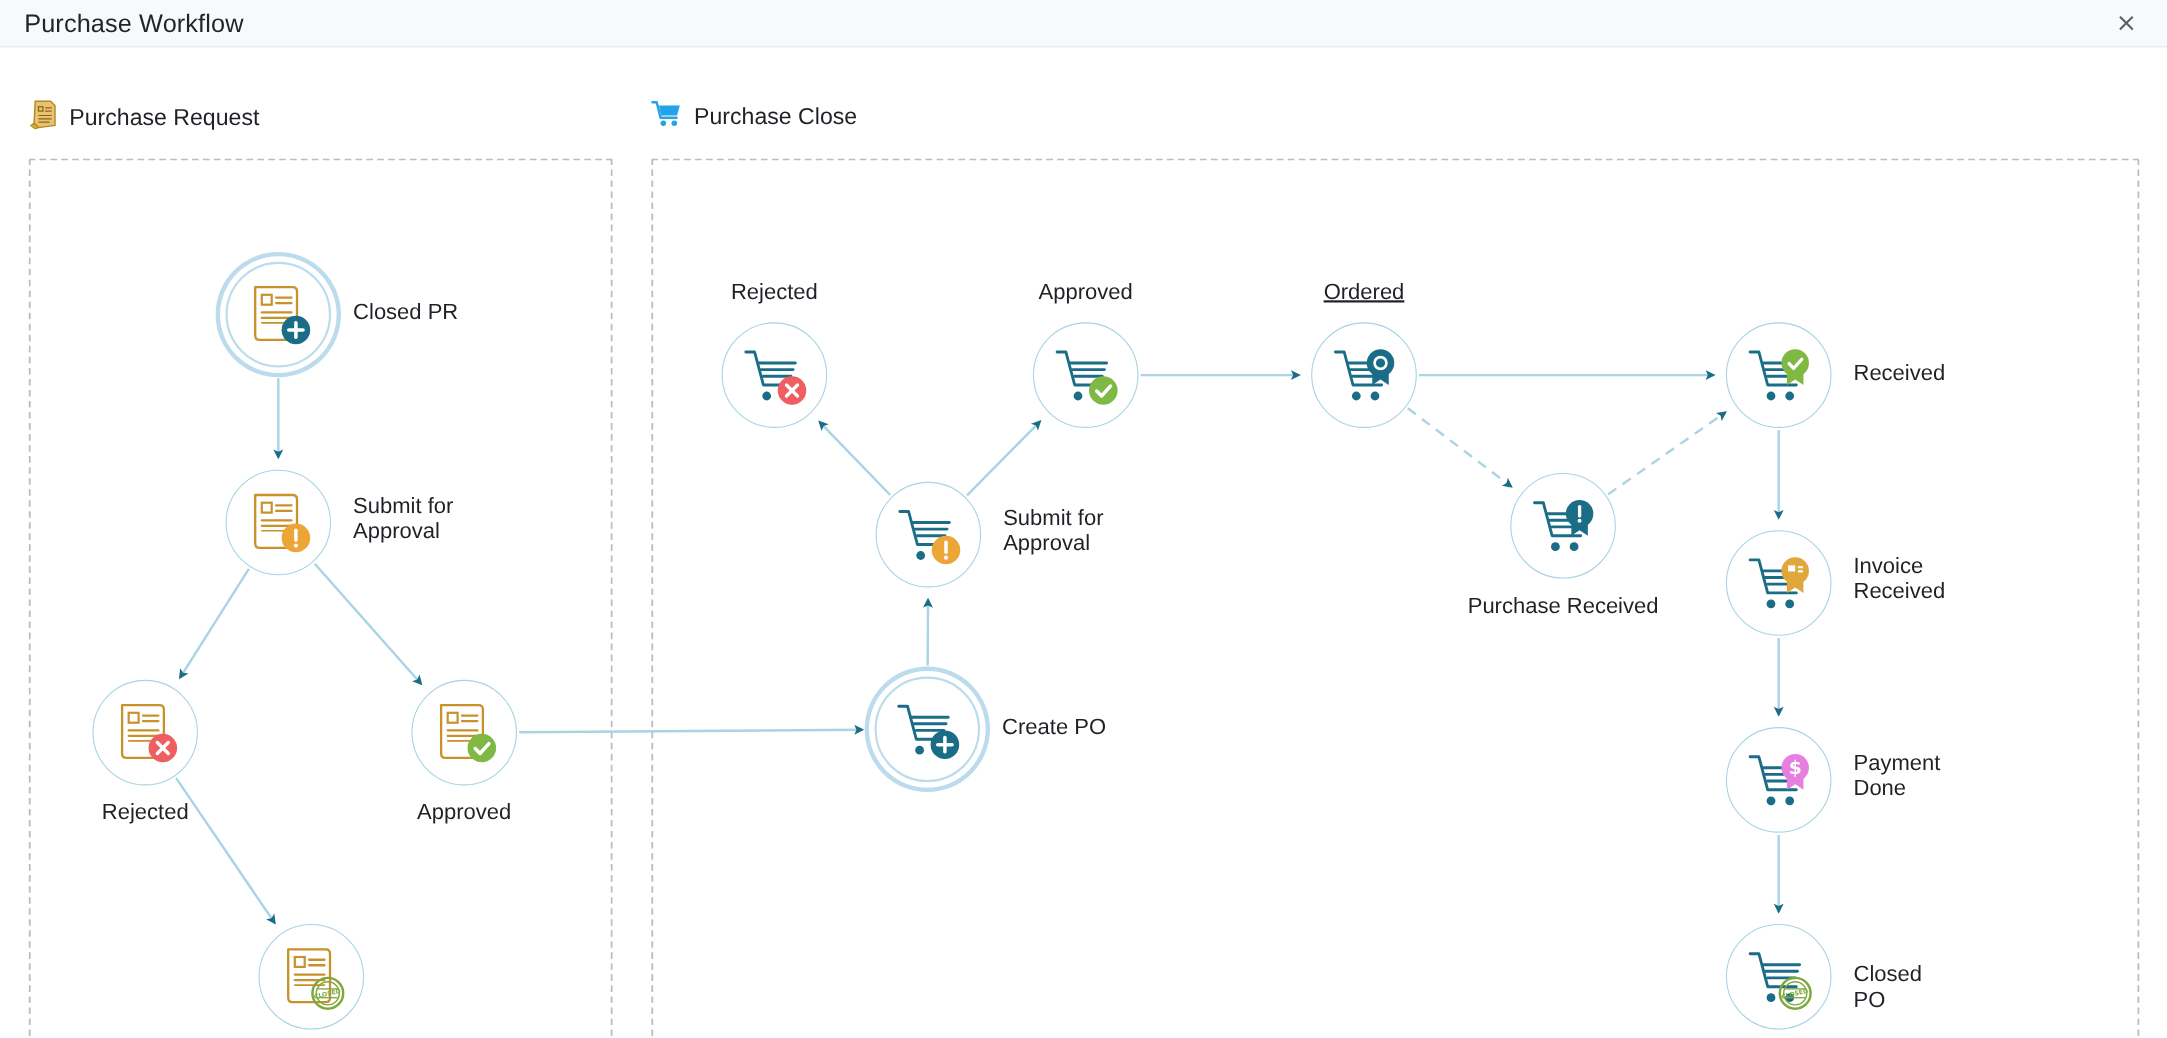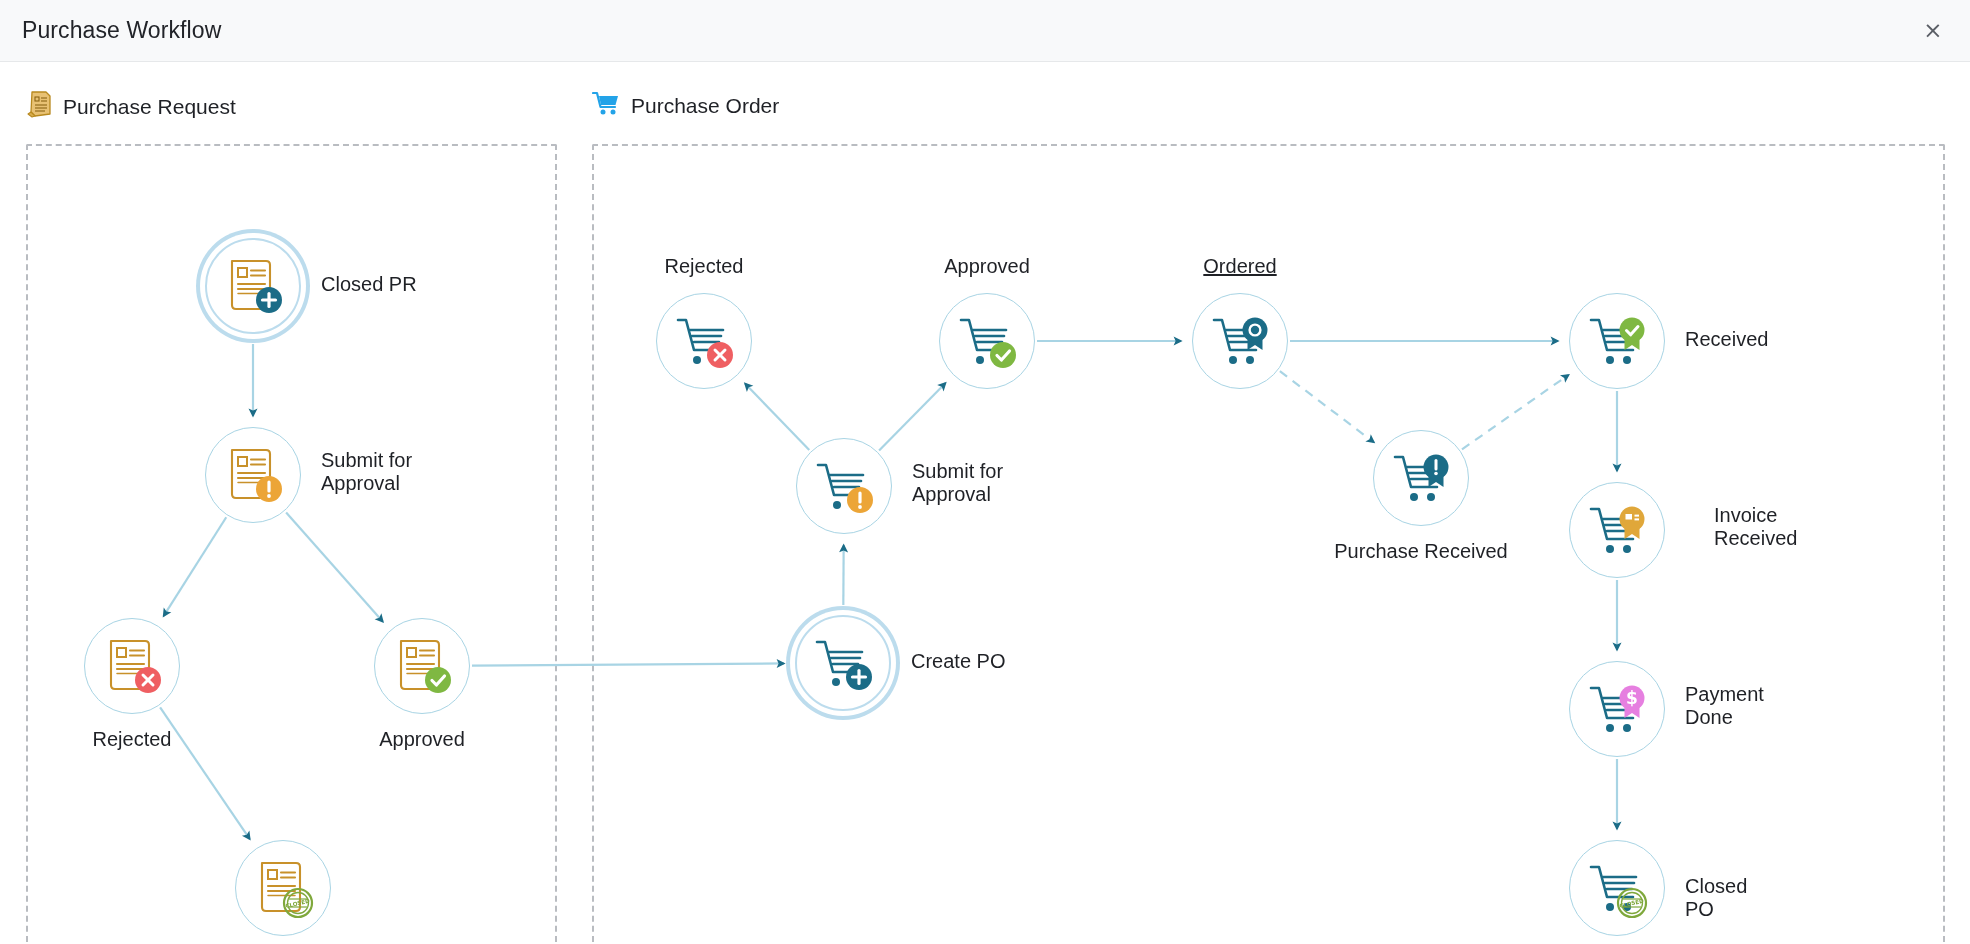--- a/index.html
+++ b/index.html
@@ -8,21 +8,21 @@
   body {
     width:1970px; height:944px;
     background:#ffffff;
     font-family:"Liberation Sans", sans-serif;
     overflow:hidden;
     position:relative;
   }
 
   
   #titlebar {
-    position:absolute; left:0; top:0; width:1970px; height:62px;
+    position:absolute; left:0; top:0; width:1970px; height:43px;
     background:#f8f9fa;
     border-bottom:1px solid #e6e8ea;
     display:flex; align-items:center;
   }
   #title-text {
     margin-left:22px;
     font-size:23px; color:#222429; font-weight:400; letter-spacing:.1px;
   }
   #close-btn {
     position:absolute; right:22px; top:50%; transform:translateY(-50%);
@@ -111,21 +111,21 @@
 
   <div class="sec-head" id="sec-po">
     <span>
       <svg width="28" height="26" viewBox="0 0 28 26">
         <path d="M1 3 L5 3 L8.5 17 L23 17" fill="none" stroke="#23a3e8" stroke-width="2.2" stroke-linecap="round" stroke-linejoin="round"></path>
         <path d="M7 6 L26 6 L23.5 15 L9 15 Z" fill="#23a3e8"></path>
         <circle cx="11" cy="22" r="2.5" fill="#23a3e8"></circle>
         <circle cx="21" cy="22" r="2.5" fill="#23a3e8"></circle>
       </svg>
     </span>
-    <span class="sec-label">Purchase Order</span>
+    <span class="sec-label">Purchase Close</span>
   </div>
 
   <div class="panel" id="panel-pr"></div>
   <div class="panel" id="panel-po"></div>
 
   <svg id="edges">
     <defs>
       <marker id="ah" markerWidth="11" markerHeight="11" refX="8.4" refY="5.5" orient="auto" markerUnits="userSpaceOnUse">
         <path d="M1,1 L10,5.5 L1,10 L3,5.5 Z" fill="#1b6c87"></path>
       </marker>
@@ -360,21 +360,21 @@
           <circle cx="24" cy="50" r="4" fill="#1b6c87"></circle>
           <circle cx="41" cy="50" r="4" fill="#1b6c87"></circle>
             <path d="M38.5 27 L38.5 40 L46 35 L53.5 40 L53.5 27 Z" fill="#e0a73a"></path>
           <circle cx="46" cy="20" r="12.5" fill="#e0a73a"></circle>
             <rect x="39.5" y="15" width="6.5" height="5.5" fill="#fff"></rect>
              <line x1="48.5" y1="16.6" x2="53" y2="16.6" stroke="#fff" stroke-width="2"></line>
              <line x1="48.5" y1="20.4" x2="53" y2="20.4" stroke="#fff" stroke-width="2"></line>
           </svg>
      </span>
       </div>
-      <div class="nlabel right" style="left: 1685px; top: 442px; margin-left: 29px;">Invoice
+      <div class="nlabel right" style="left: 1685px; top: 442px;">Invoice
 Received</div>
       <div class="node" style="left: 1569px; top: 599px;">
         <span class="glyph">
        <svg viewBox="0 0 62 62">
             <path d="M5 10 L13 10 L21 40 L47 40" fill="none" stroke="#1b6c87" stroke-width="2.6" stroke-linecap="round" stroke-linejoin="round"></path>
           <line x1="17" y1="20" x2="50" y2="20" stroke="#1b6c87" stroke-width="2.6" stroke-linecap="round"></line>
           <line x1="19" y1="26" x2="48" y2="26" stroke="#1b6c87" stroke-width="2.6" stroke-linecap="round"></line>
           <line x1="21" y1="32" x2="46" y2="32" stroke="#1b6c87" stroke-width="2.6" stroke-linecap="round"></line>
           <circle cx="24" cy="50" r="4" fill="#1b6c87"></circle>
           <circle cx="41" cy="50" r="4" fill="#1b6c87"></circle>

